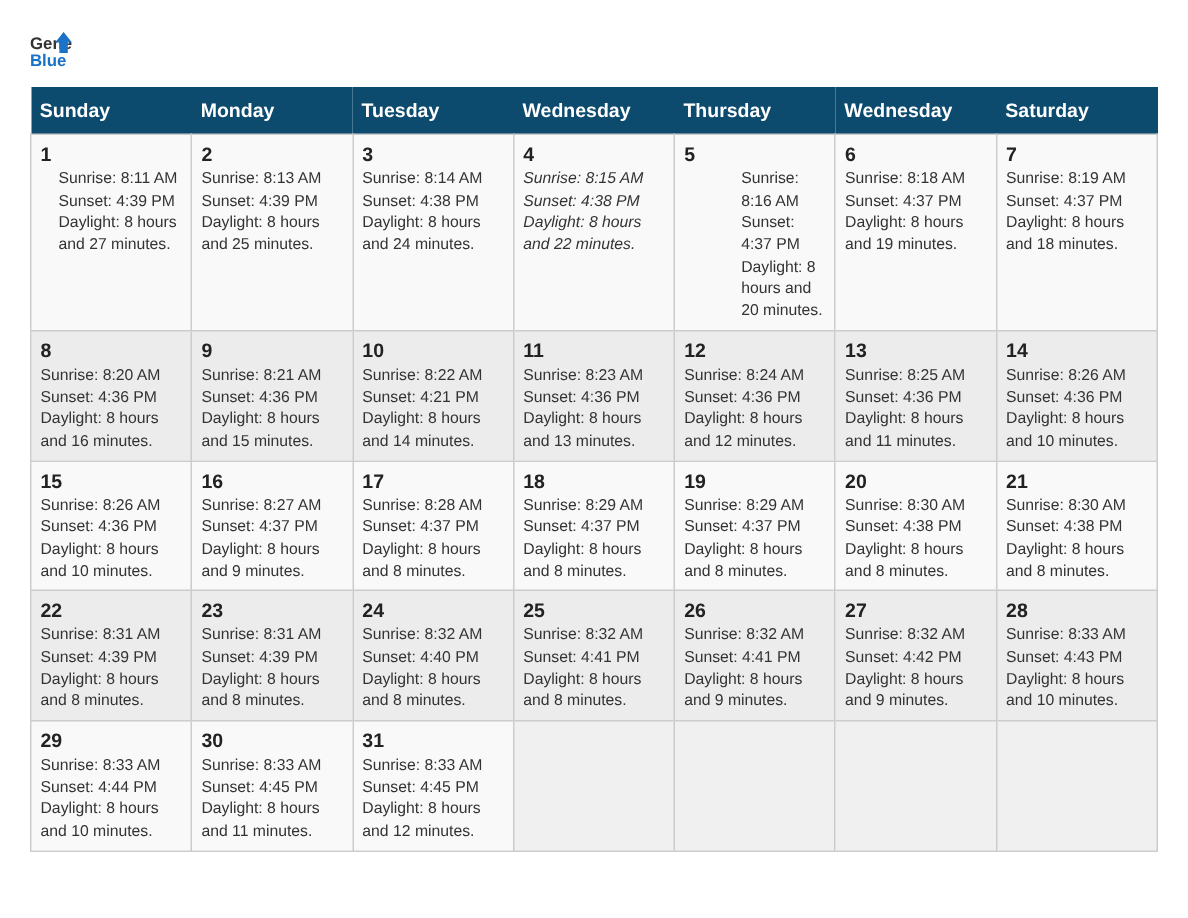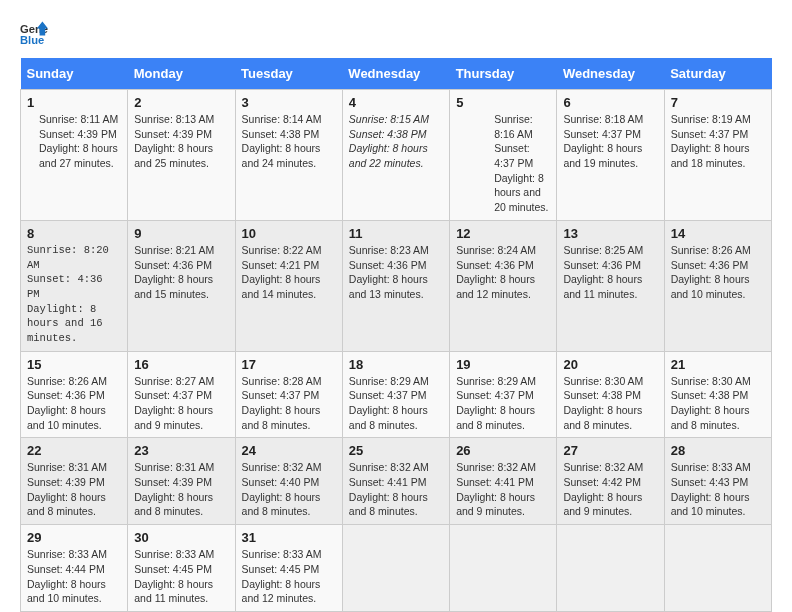--- a/index.html
+++ b/index.html
@@ -36,21 +36,21 @@
     .subtitle {
       font-size: 16px;
       color: #555;
     }
     .calendar-table {
       width: 100%;
       border-collapse: collapse;
       font-size: 11px;
     }
     .calendar-table thead tr th {
-      background-color: #3b82f6;
+      background-color: #0c4a6e;
       color: #fff;
       padding: 8px 6px;
       text-align: left;
       font-size: 13px;
       font-weight: bold;
     }
     .calendar-table tbody tr td {
       border: 1px solid #ccc;
       vertical-align: top;
       padding: 5px 6px;
@@ -155,21 +155,21 @@
           <td>
             <span class="day-number">7</span>
             <div class="day-detail" style="white-space: pre-line;">Sunrise: 8:19 AM
 Sunset: 4:37 PM
 Daylight: 8 hours and 18 minutes.</div>
           </td>
         </tr>
         <tr>
           <td>
             <span class="day-number">8</span>
-            <div class="day-detail" style="white-space: pre-line; font-family: Liberation Mono, monospace;">Sunrise: 8:20 AM
+            <div class="day-detail" style="white-space: pre-line;">Sunrise: 8:20 AM
 Sunset: 4:36 PM
 Daylight: 8 hours and 16 minutes.</div>
           </td>
           <td>
             <span class="day-number">9</span>
             <div class="day-detail" style="white-space: pre-line;">Sunrise: 8:21 AM
 Sunset: 4:36 PM
 Daylight: 8 hours and 15 minutes.</div>
           </td>
           <td>

